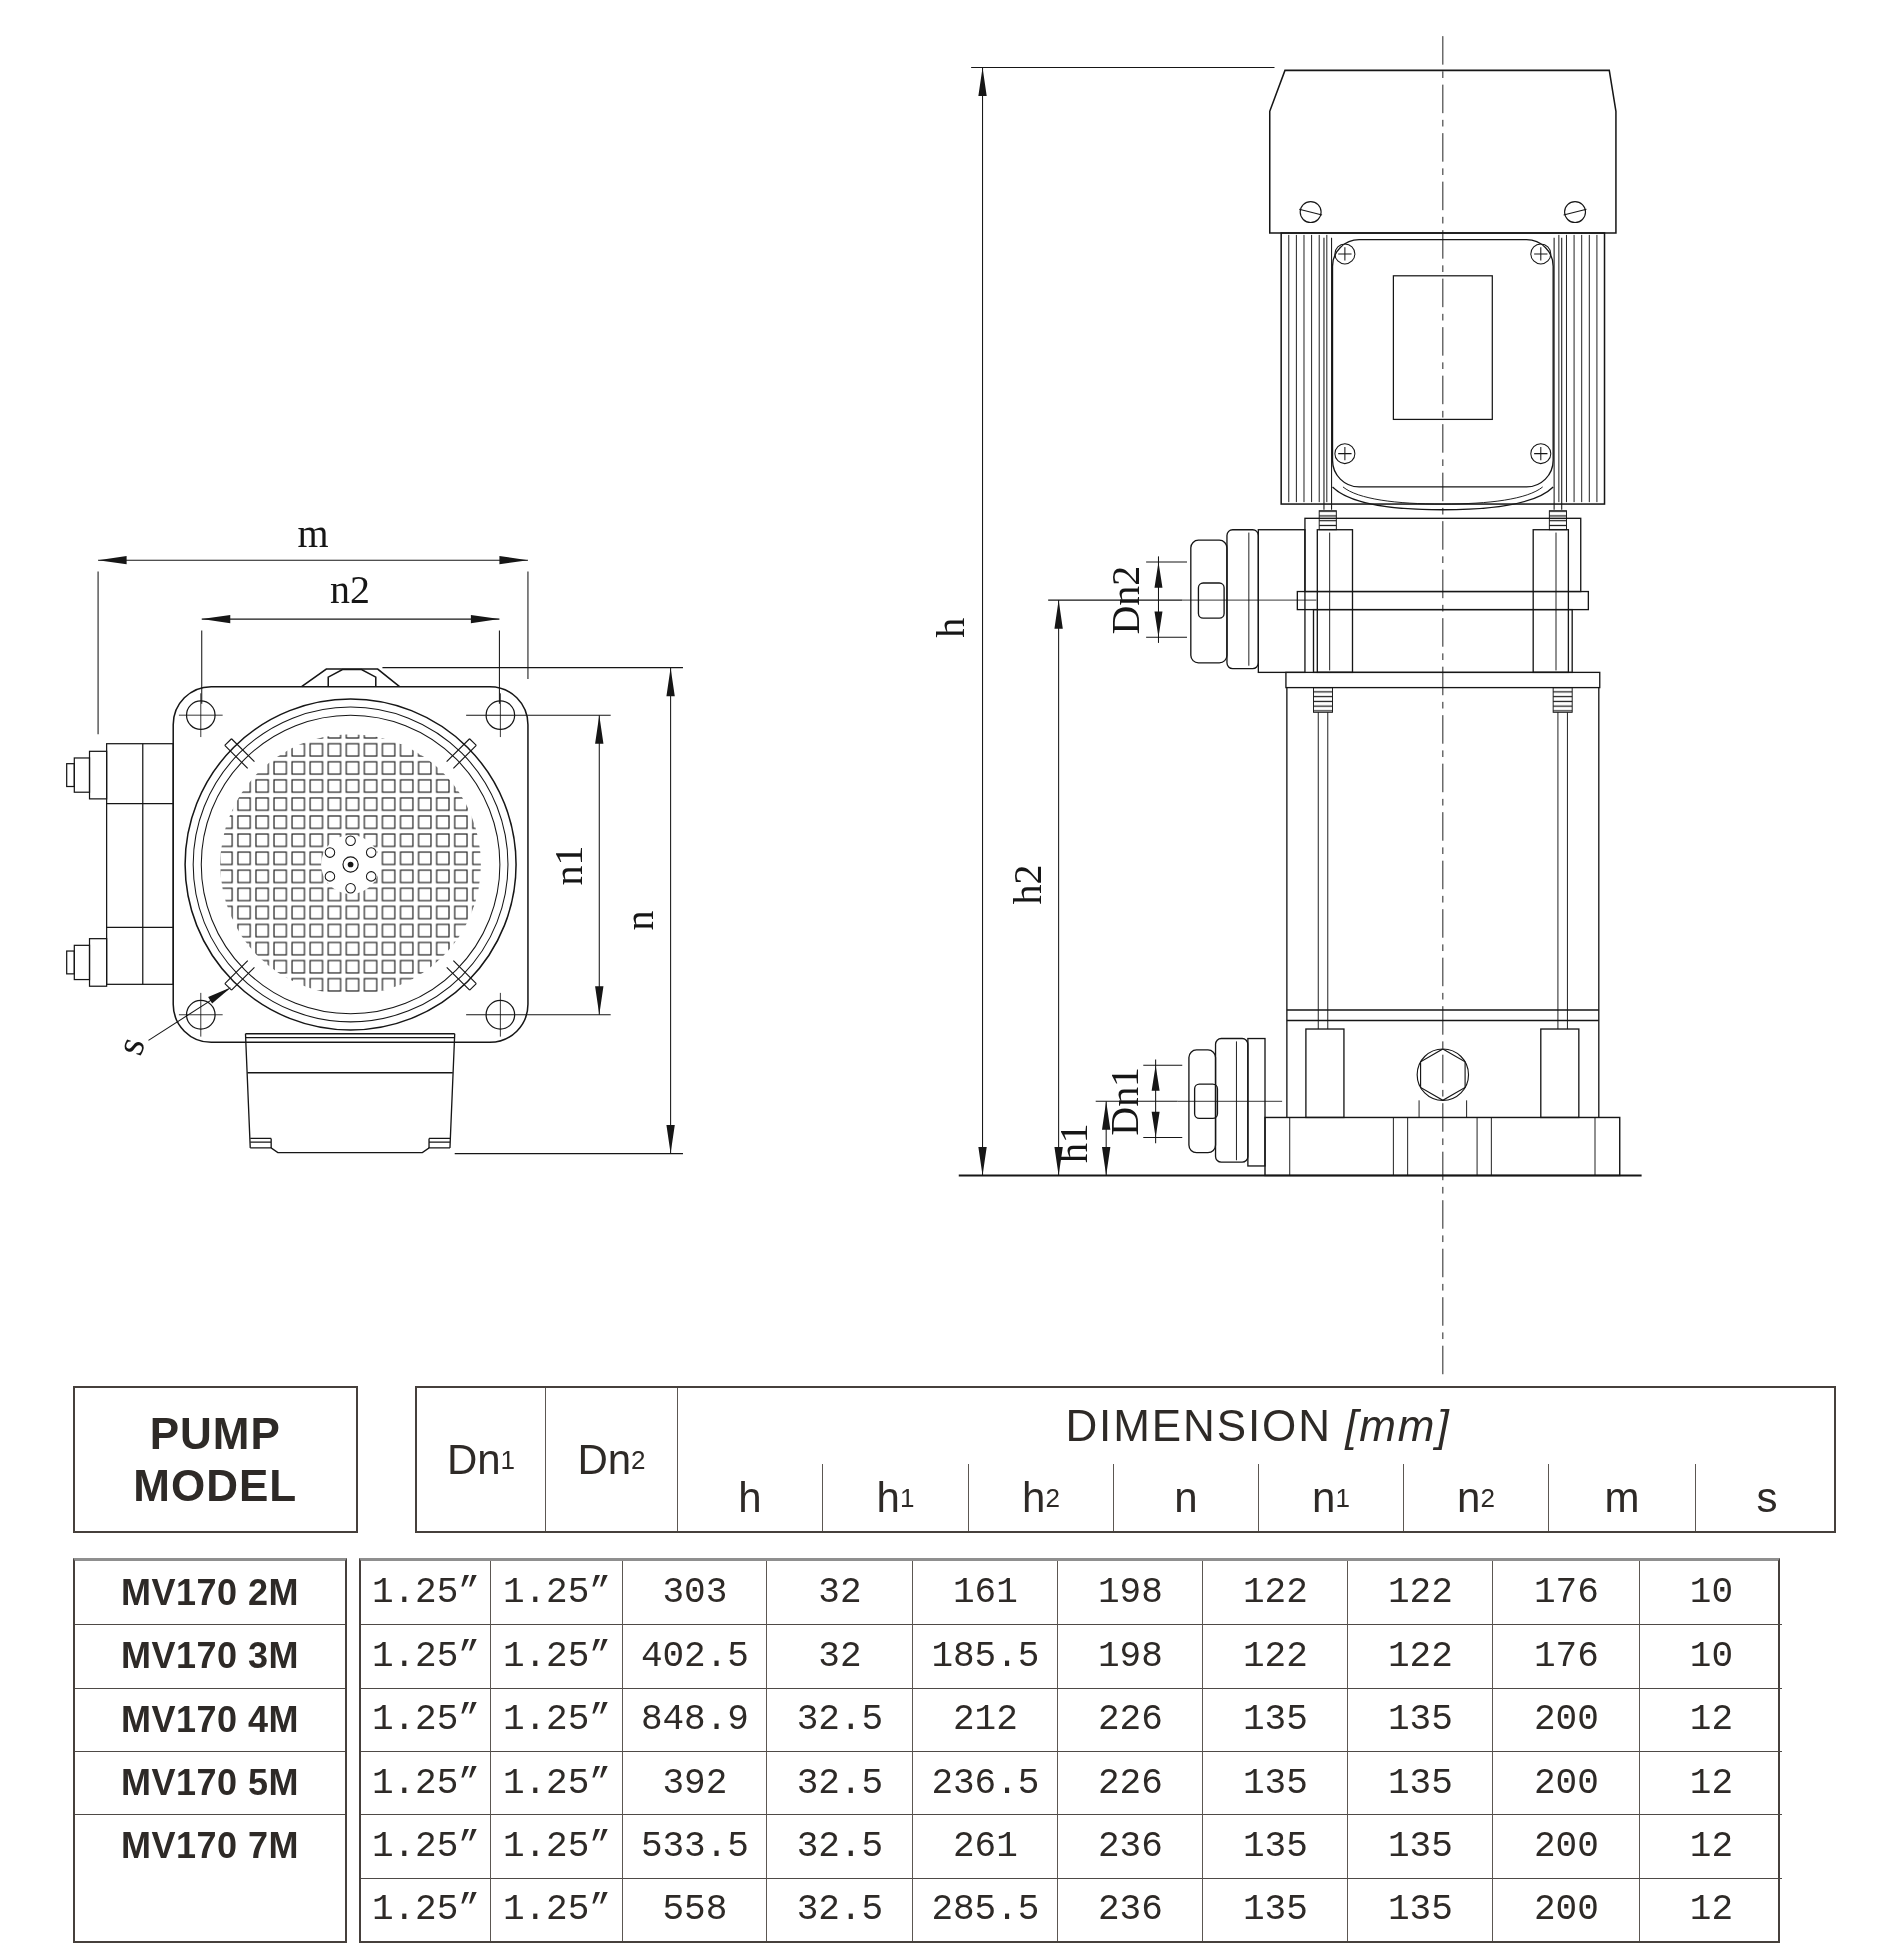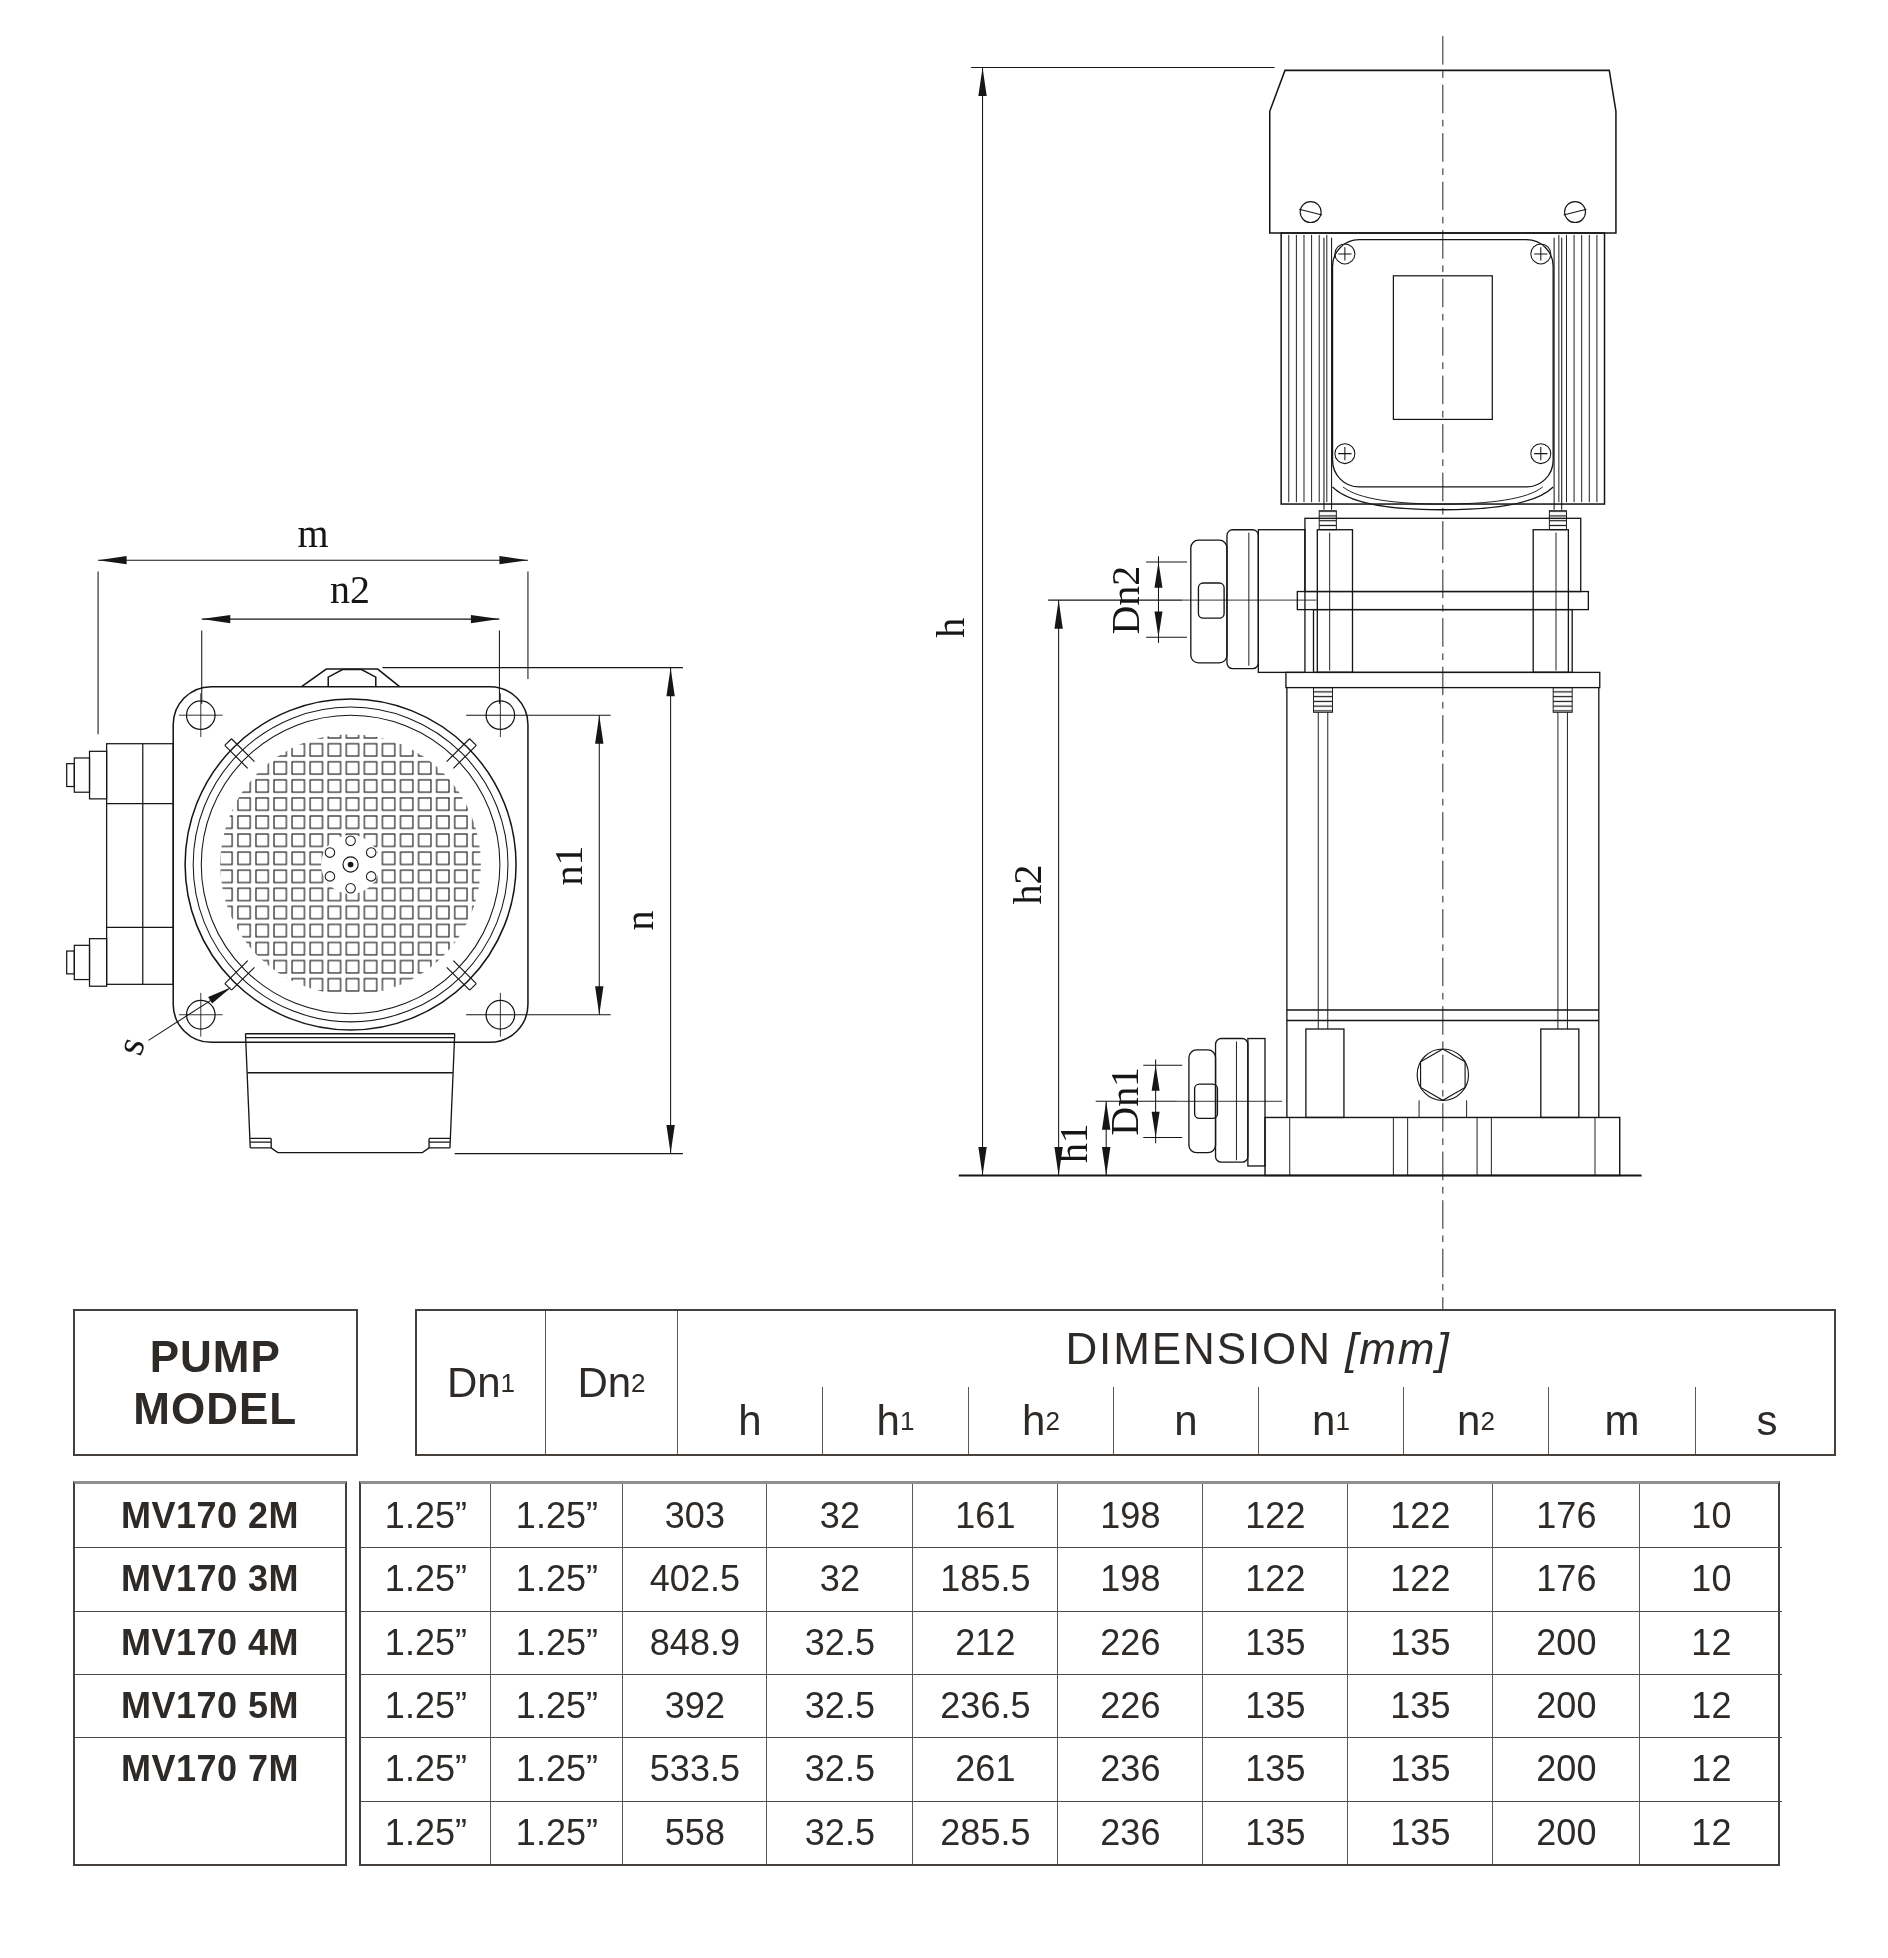--- a/index.html
+++ b/index.html
@@ -2,21 +2,21 @@
 <html style="font-size:15px"><head>
 <meta charset="utf-8">
 <style>
   html,body{margin:0;padding:0;background:#ffffff;}
   .page{position:relative;width:1889px;height:1958px;background:#fff;overflow:hidden;
         font-family:"Liberation Sans",sans-serif;color:#2e2a27;}
   .drawing-svg{position:absolute;left:0;top:0;}
   text{font-family:"Liberation Serif",serif;font-size:42px;fill:#161616;}
 
   
-  .tblwrap{position:absolute;left:73px;top:1309px;width:1763px;}
+  .tblwrap{position:absolute;left:73px;top:1386px;width:1763px;}
   .trow{display:flex;gap:12.4px;}
   .vgap{height:25px;}
   .box{box-sizing:border-box;border:2.4px solid #46403c;background:#fff;}
   .gray-top{border-top:3.8px solid #8f8f8f;}
 
   .head-model{width:330px;height:147px;display:flex;flex-direction:column;
               align-items:center;justify-content:center;font-weight:700;font-size:44px;line-height:1.18;letter-spacing:1px;}
   .head-dims{width:1421px;height:147px;display:grid;
              grid-template-columns:129px 132px 144px 146px 145px 145px 145px 145px 147px 143px;
              grid-template-rows:76px auto;margin-left:45px;}
@@ -25,21 +25,21 @@
   .dimtitle{grid-column:3/11;grid-row:1;font-size:44px;letter-spacing:1.9px;}
   .dimtitle i{font-style:italic;margin-left:13.3px;}
   .subcell{grid-row:2;font-size:42px;}
   .bl{border-left:1.4px solid #5c5752;}
   sub{font-size:0.62em;line-height:0;}
 
   .data-model{width:274px;height:385px;display:grid;grid-template-rows:repeat(6,1fr);}
   .data-model .cell{font-weight:700;font-size:36px;letter-spacing:0.5px;}
   .data-grid{width:1421px;height:385px;display:grid;
              grid-template-columns:129px 132px 144px 146px 145px 145px 145px 145px 147px 143px;
-             grid-template-rows:repeat(6,1fr);font-size:36px;}
+             grid-template-rows:repeat(6,1fr);font-size:36px;font-family:Liberation Mono, monospace;}
   .bt{border-top:1.9px solid #4e4a46;}
 </style>
 </head>
 <body>
 
 <div class="page">
 
 <svg class="drawing-svg" width="1889" height="1379" viewBox="0 0 1986 1450">
   <defs>
     <pattern id="vent" width="19" height="19" patternUnits="userSpaceOnUse">

